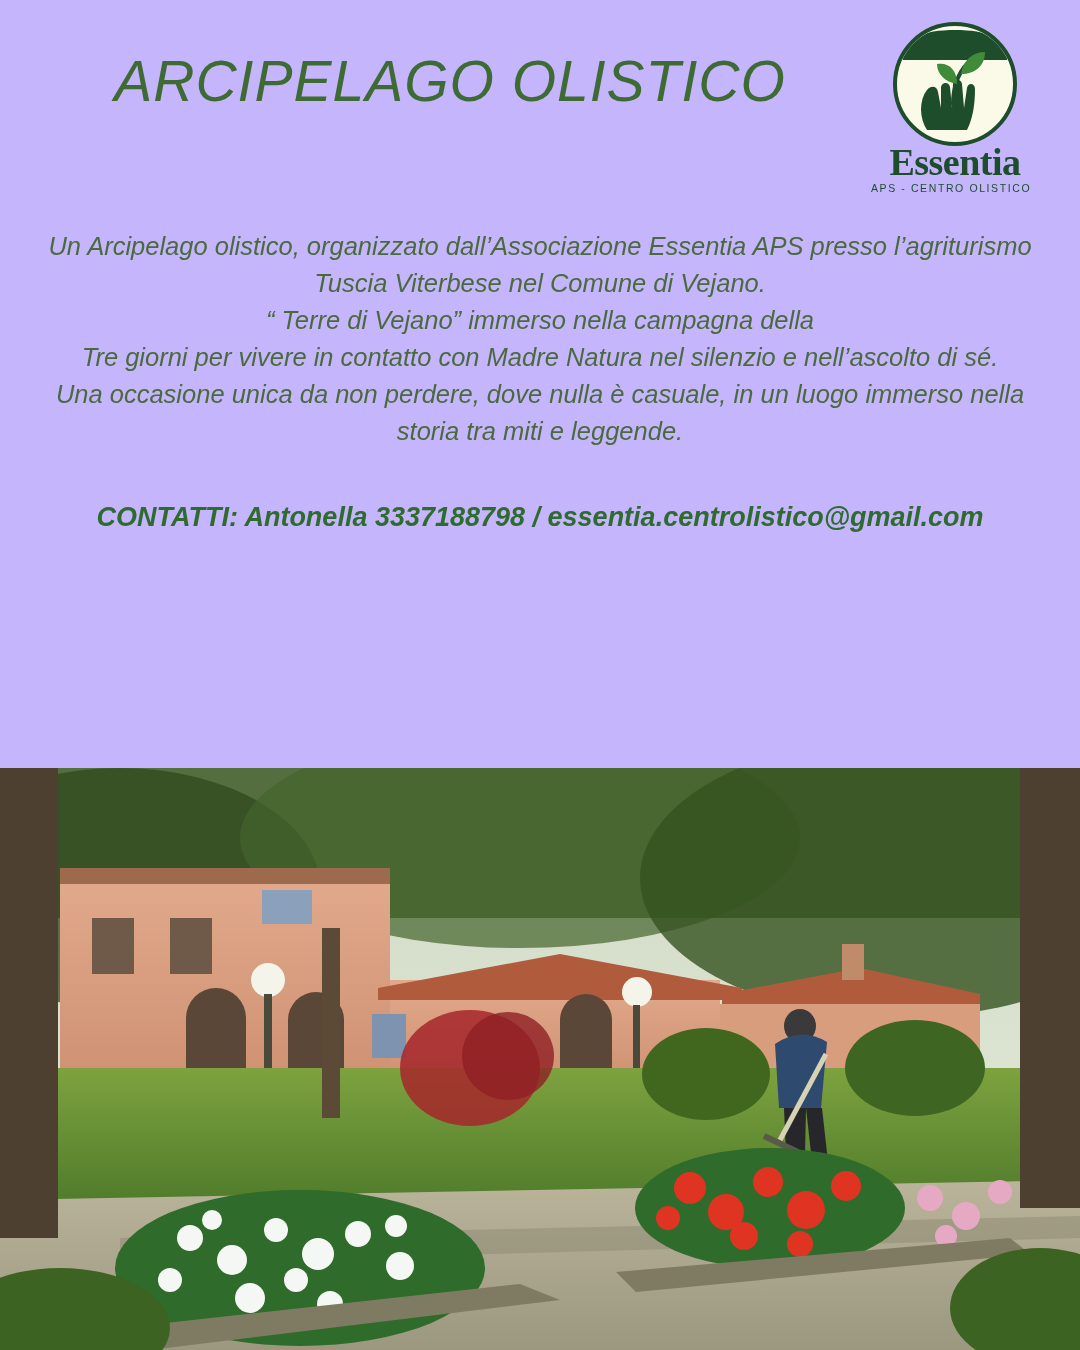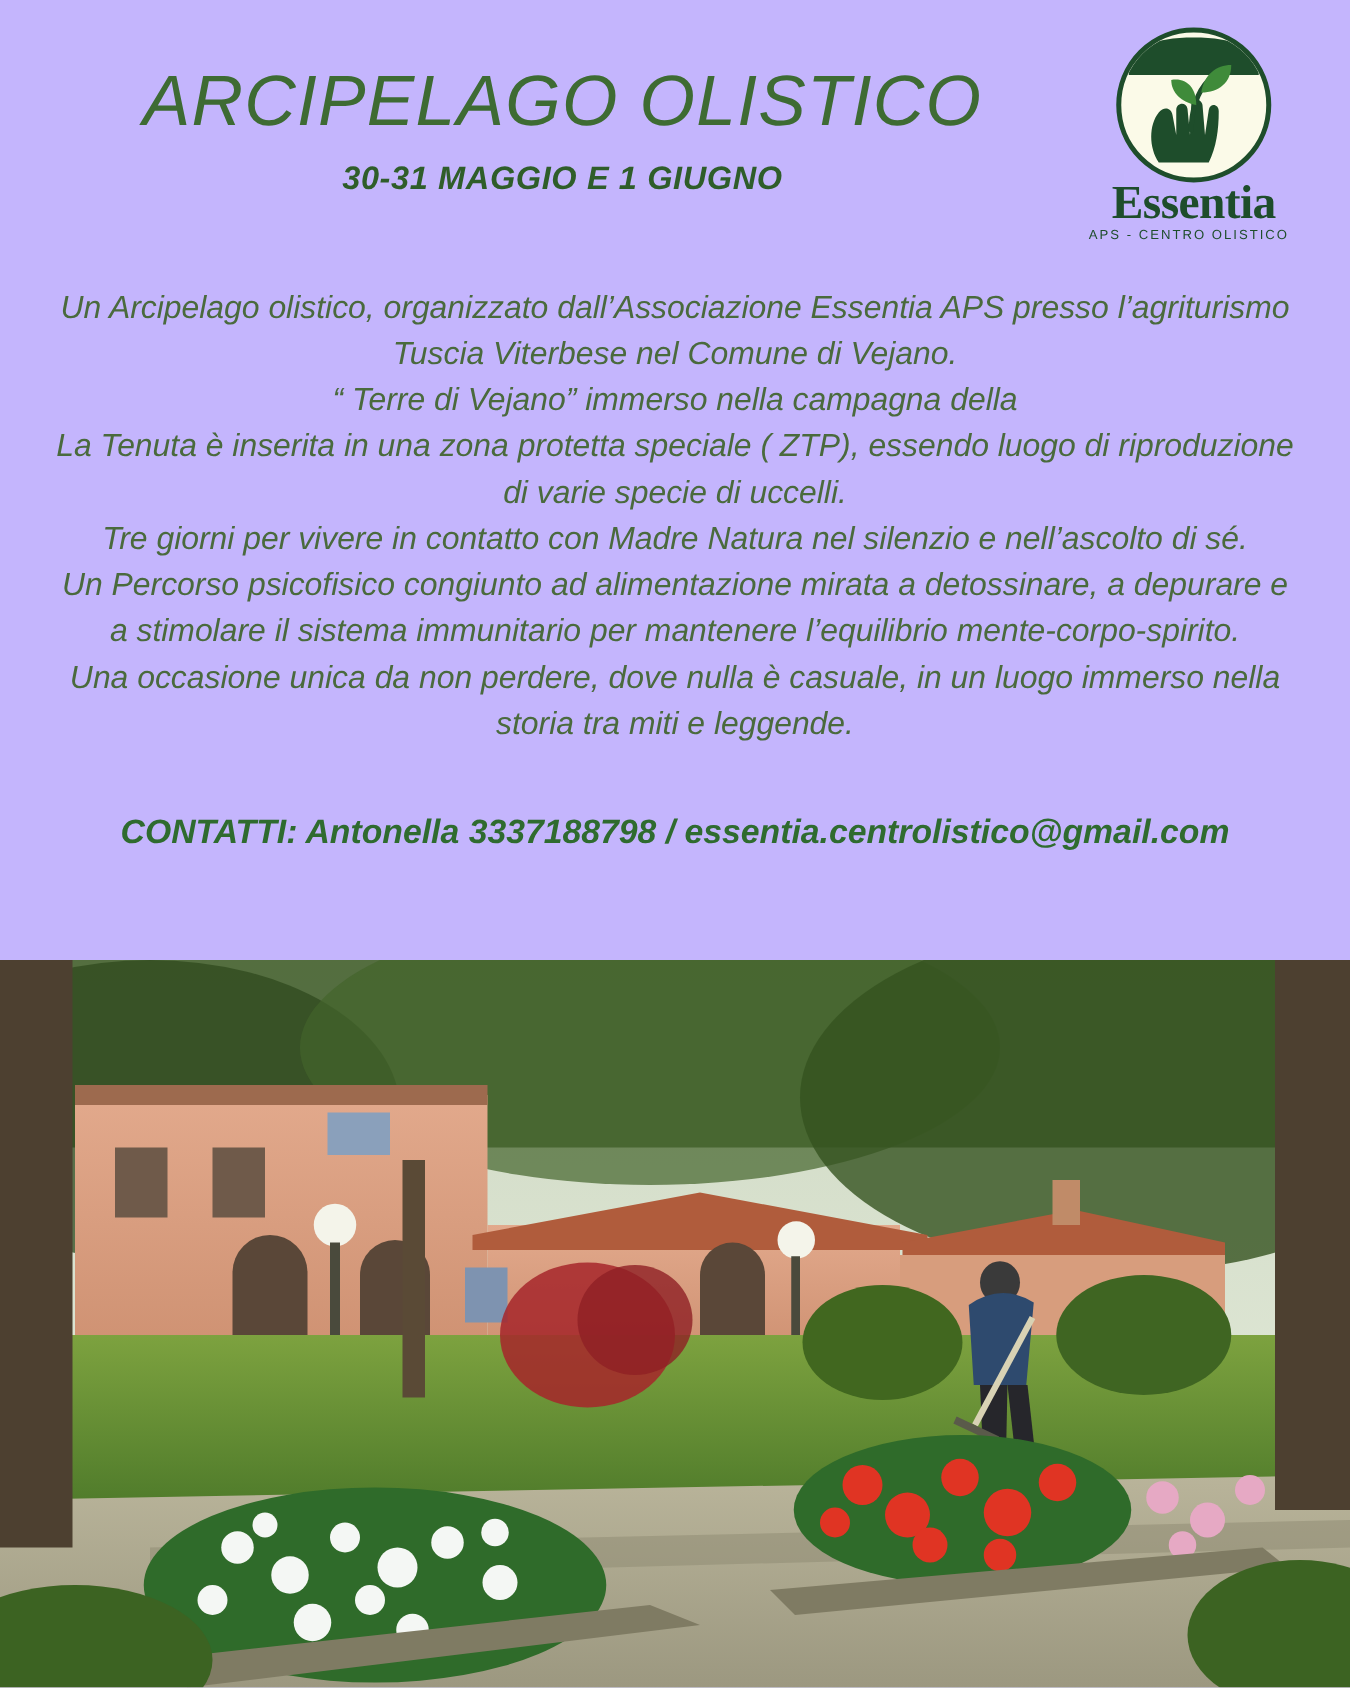--- a/index.html
+++ b/index.html
@@ -145,21 +145,20 @@
   }
   .photo svg { display: block; }
 </style>
 </head>
 <body>
 
 <div class="poster">
 
   <div class="header">
     <div class="title">ARCIPELAGO OLISTICO</div>
-    <div class="subtitle">30-31 MAGGIO E 1 GIUGNO</div>
 
     <div class="logo">
       <div class="logo-circle">
         <svg class="logo-svg" width="116" height="116" viewBox="0 0 116 116" xmlns="http://www.w3.org/2000/svg">
           <path d="M6 30 C6 12, 26 4, 58 4 C90 4, 110 12, 110 30 L110 34 L6 34 Z" fill="#1e4d2b"></path>
 
           <path d="M30 104 C22 92, 22 74, 30 64 C34 59, 40 60, 41 66 L44 82 L44 62 C44 56, 52 55, 53 61 L55 82 L56 58 C56 52, 64 52, 65 58 L67 82 L70 62 C71 56, 78 57, 78 63 C78 78, 76 92, 70 104 Z" fill="#1e4d2b"></path>
 
           <path d="M56 78 C56 64, 60 48, 70 38" stroke="#1e4d2b" stroke-width="4" fill="none" stroke-linecap="round"></path>
 
@@ -170,23 +169,21 @@
       </div>
       <div class="logo-word">Essentia</div>
       <div class="logo-tag">APS - CENTRO OLISTICO</div>
     </div>
   </div>
 
   <div class="body-copy">
     <p>Un Arcipelago olistico, organizzato dall’Associazione Essentia APS presso l’agriturismo</p>
     <p>Tuscia Viterbese nel Comune di Vejano.</p>
     <p>“ Terre di Vejano” immerso nella campagna della</p>
-    <p>La Tenuta è inserita in una zona protetta speciale ( ZTP), essendo luogo di riproduzione di varie specie di uccelli.</p>
     <p>Tre giorni per vivere in contatto con Madre Natura nel silenzio e nell’ascolto di sé.</p>
-    <p>Un Percorso psicofisico congiunto ad alimentazione mirata a detossinare, a depurare e a stimolare il sistema immunitario per mantenere l’equilibrio mente-corpo-spirito.</p>
     <p>Una occasione unica da non perdere, dove nulla è casuale, in un luogo immerso nella storia tra miti e leggende.</p>
   </div>
 
   <div class="contacts">CONTATTI: Antonella 3337188798 / essentia.centrolistico@gmail.com</div>
 
   <div class="photo">
     <svg width="1080" height="582" viewBox="0 0 1080 582" xmlns="http://www.w3.org/2000/svg" role="img">
       <defs>
         <linearGradient id="skyGrad" x1="0" y1="0" x2="0" y2="1">
           <stop offset="0%" stop-color="#cfd9c4"></stop>

